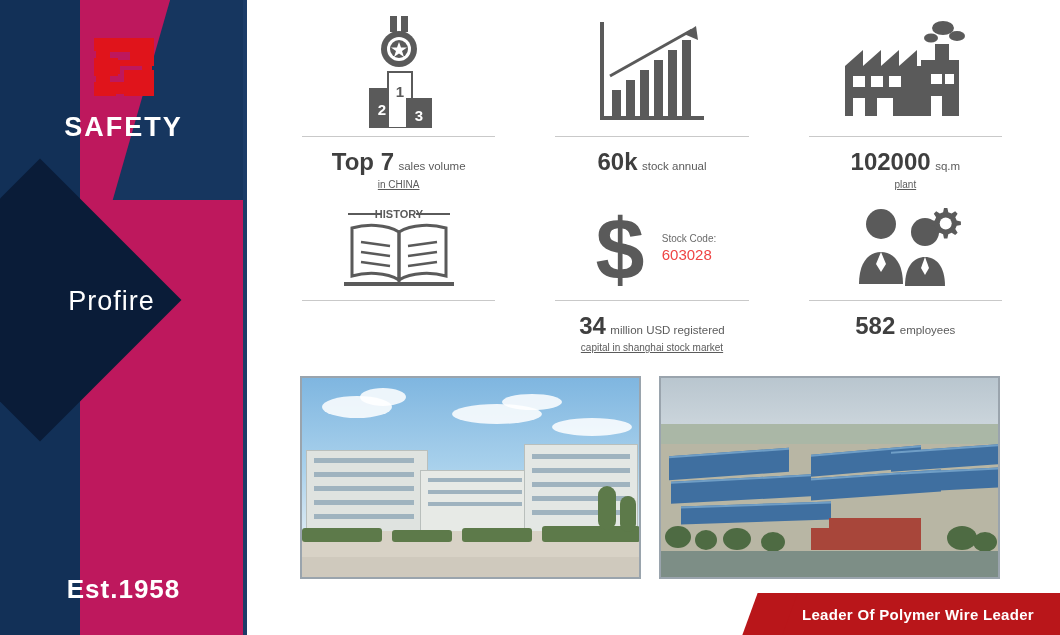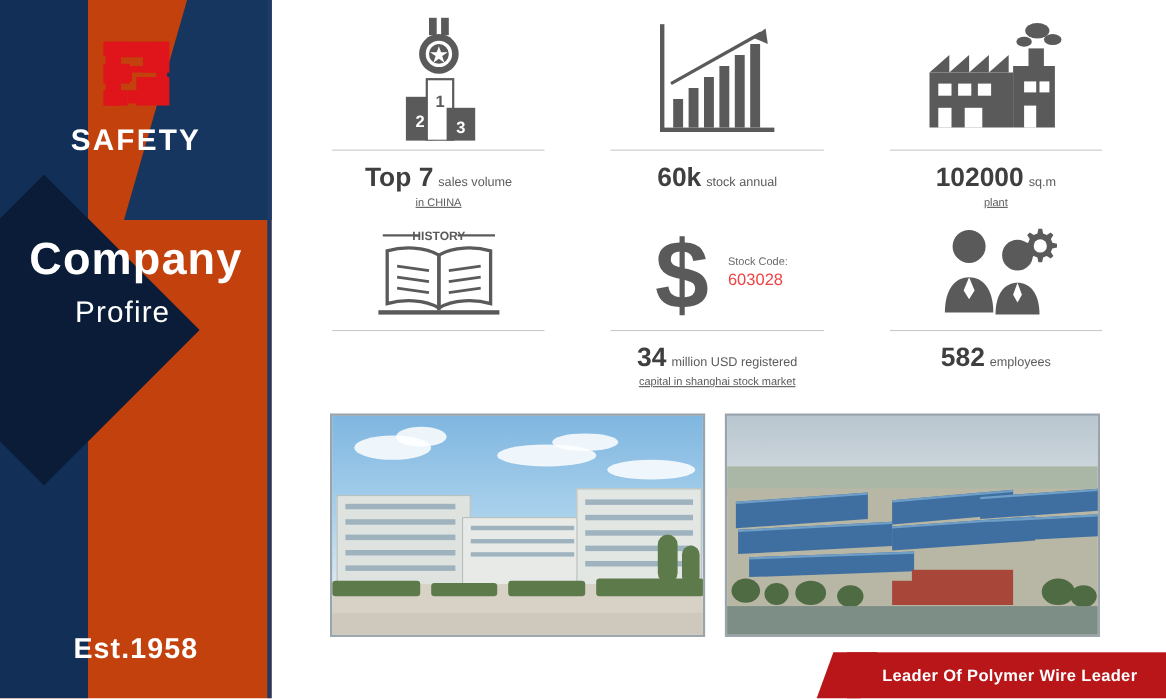--- a/index.html
+++ b/index.html
@@ -8,21 +8,21 @@
     background:#ffffff;
     font-family:"Liberation Sans", sans-serif;
     overflow:hidden;
     position:relative;
   }
   .page{position:relative;width:1060px;height:635px;overflow:hidden;}
 
   
   .left-panel{
     position:absolute;left:0;top:0;width:247px;height:635px;
-    background:#c2410c;
+    background:#be185d;
     overflow:hidden;
   }
   .lp-shape1{
     position:absolute;left:0;top:0;width:80px;height:635px;
     background:#123057;
   }
   .lp-shape2{
     position:absolute;left:-60px;top:200px;width:200px;height:200px;
     background:#0a1c38;transform:rotate(45deg);
   }
@@ -41,21 +41,21 @@
   }
   .logo-brand{
     color:#ffffff;font-size:27px;font-weight:bold;letter-spacing:2px;
     font-family:"Liberation Sans", sans-serif;
   }
   .lp-title{
     position:absolute;left:0;top:212px;width:247px;text-align:center;
     color:#ffffff;font-size:41px;font-weight:bold;letter-spacing:1px;
   }
   .lp-sub{
-    position:absolute;left:0;top:269px;width:223px;text-align:center;
+    position:absolute;left:0;top:286px;width:223px;text-align:center;
     color:#ffffff;font-size:27px;font-weight:normal;letter-spacing:1px;
   }
   .lp-est{
     position:absolute;left:0;bottom:30px;width:247px;text-align:center;
     color:#ffffff;font-size:26px;font-weight:bold;letter-spacing:1px;
   }
 
   
   .stats{
     position:absolute;left:272px;top:10px;width:760px;
@@ -156,21 +156,20 @@
           <rect x="4" y="2" width="26" height="13" fill="#e0141b"></rect>
           <rect x="40" y="2" width="24" height="28" fill="#e0141b"></rect>
           <rect x="4" y="22" width="24" height="18" fill="#e0141b"></rect>
           <rect x="34" y="34" width="30" height="26" fill="#e0141b"></rect>
           <rect x="4" y="46" width="22" height="14" fill="#e0141b"></rect>
         </svg>
       </div>
       <div class="logo-brand">SAFETY</div>
     </div>
 
-    <div class="lp-title">Company</div>
     <div class="lp-sub">Profire</div>
     <div class="lp-est">Est.1958</div>
   </div>
 
   <div class="stats">
 
     <div class="stat">
       <div class="icon-box">
         <svg width="110" height="112" viewBox="0 0 110 112" xmlns="http://www.w3.org/2000/svg">
           <g fill="#5a5a5a">

